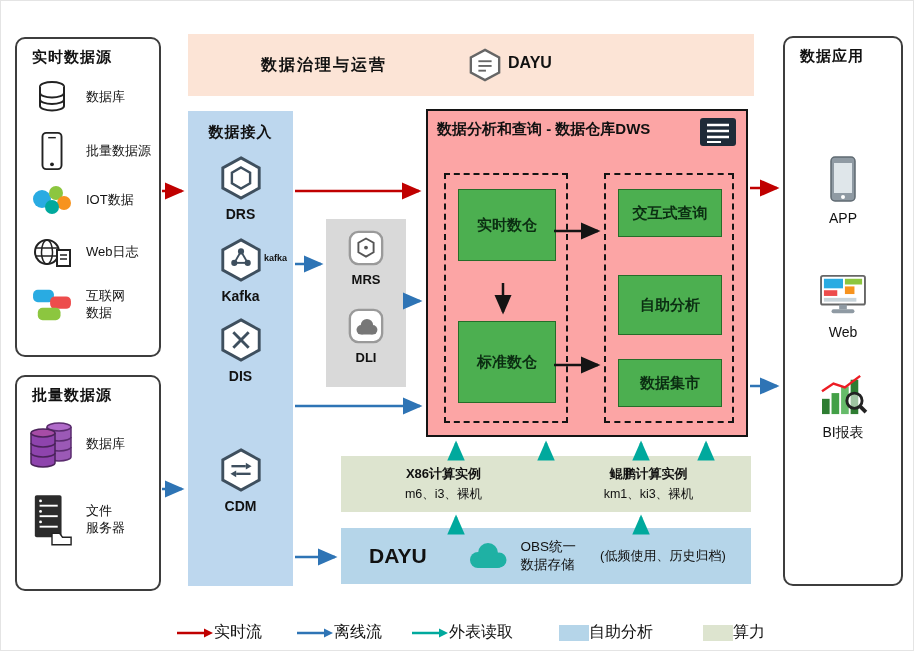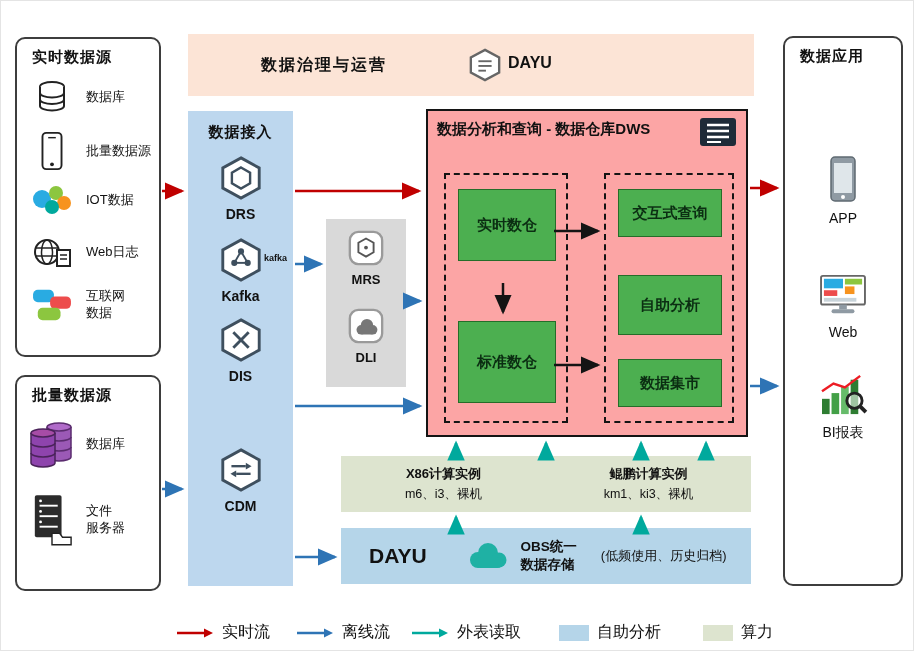--- a/index.html
+++ b/index.html
@@ -27,27 +27,27 @@
 .dws-doc {position:absolute;right:9px;top:6px}
 .dashed {position:absolute;border:2px dashed #141414}
 .gbox {position:absolute;background:#4caf50;border:1px solid #256d29;display:flex;align-items:center;justify-content:center;font-size:15px;font-weight:700;color:#0b2e12}
 .compute {position:absolute;left:340px;top:455px;width:410px;height:56px;background:#dde4cf;display:flex}
 .compute-half {width:50%;text-align:center;padding-top:9px}
 .compute-title {font-size:13px;font-weight:700}
 .compute-models {font-size:12.5px;margin-top:3px}
 .hdfs {position:absolute;left:340px;top:527px;width:410px;height:56px;background:#b5d5e9;display:flex;align-items:center}
 .hdfs-label {font-size:21px;font-weight:700;margin-left:28px}
 .obs-icon {margin-left:38px;display:flex}
-.obs-label {font-size:13.5px;font-weight:700;margin-left:10px;white-space:pre-line;line-height:1.3}
+.obs-label {font-size:13.5px;font-weight:400;margin-left:10px;white-space:pre-line;line-height:1.3}
 .hdfs-note {font-size:13px;margin-left:24px}
 .apps {position:absolute;left:782px;top:35px;width:120px;height:550px}
 .app-item {position:absolute;width:100%;text-align:center}
 .app-label {font-size:14px;margin-top:4px}
 .legend {position:absolute;left:0;top:612px;width:914px;height:38px}
-.lg-item {position:absolute;top:9px;display:flex;align-items:center;gap:8px;font-size:16px}
+.lg-item {position:absolute;top:9px;display:flex;align-items:center;font-size:16px}
 .swatch {width:30px;height:16px;display:inline-block}
 .swatch-archive {background:#b5d5e9}
 .swatch-compute {background:#dde4cf}
 .arrows {position:absolute;left:0;top:0;pointer-events:none}
 </style>
 </head>
 <body>
 
 <div class="canvas">
 

